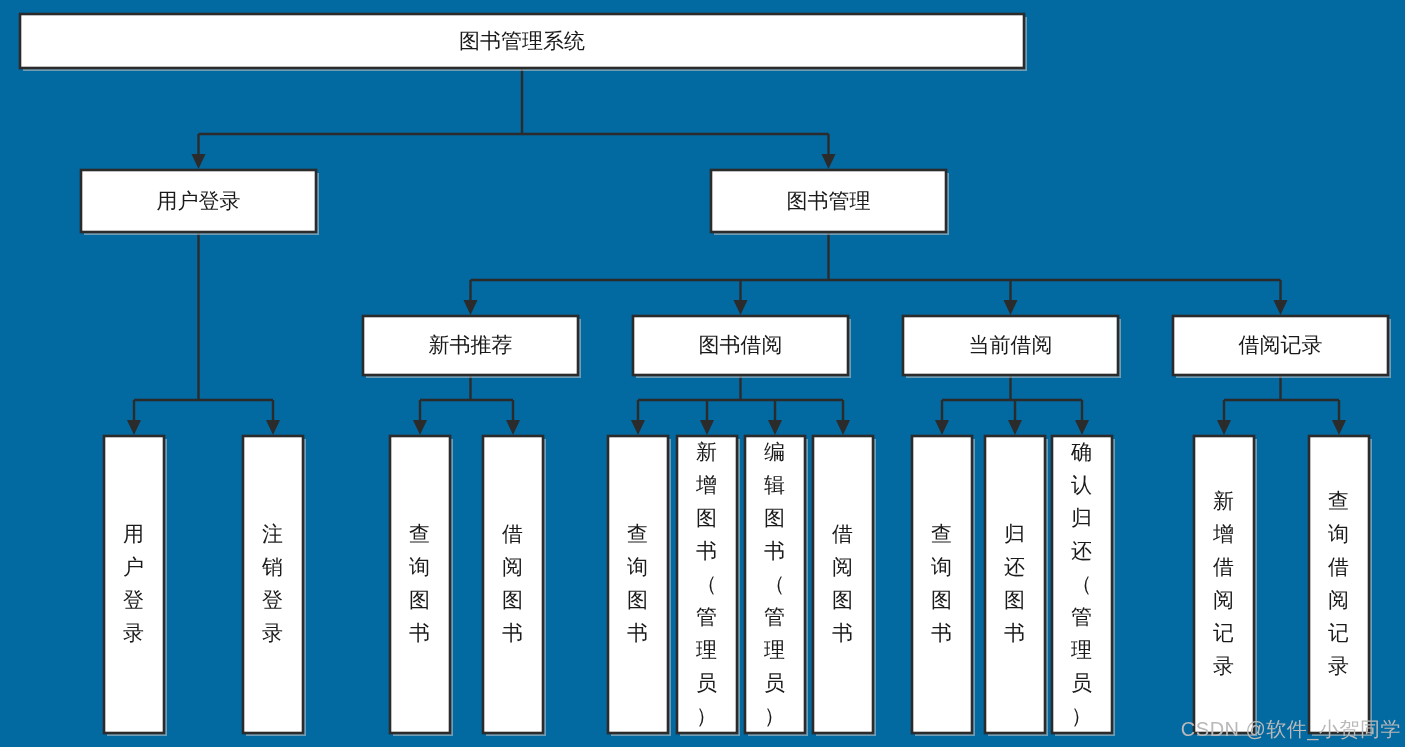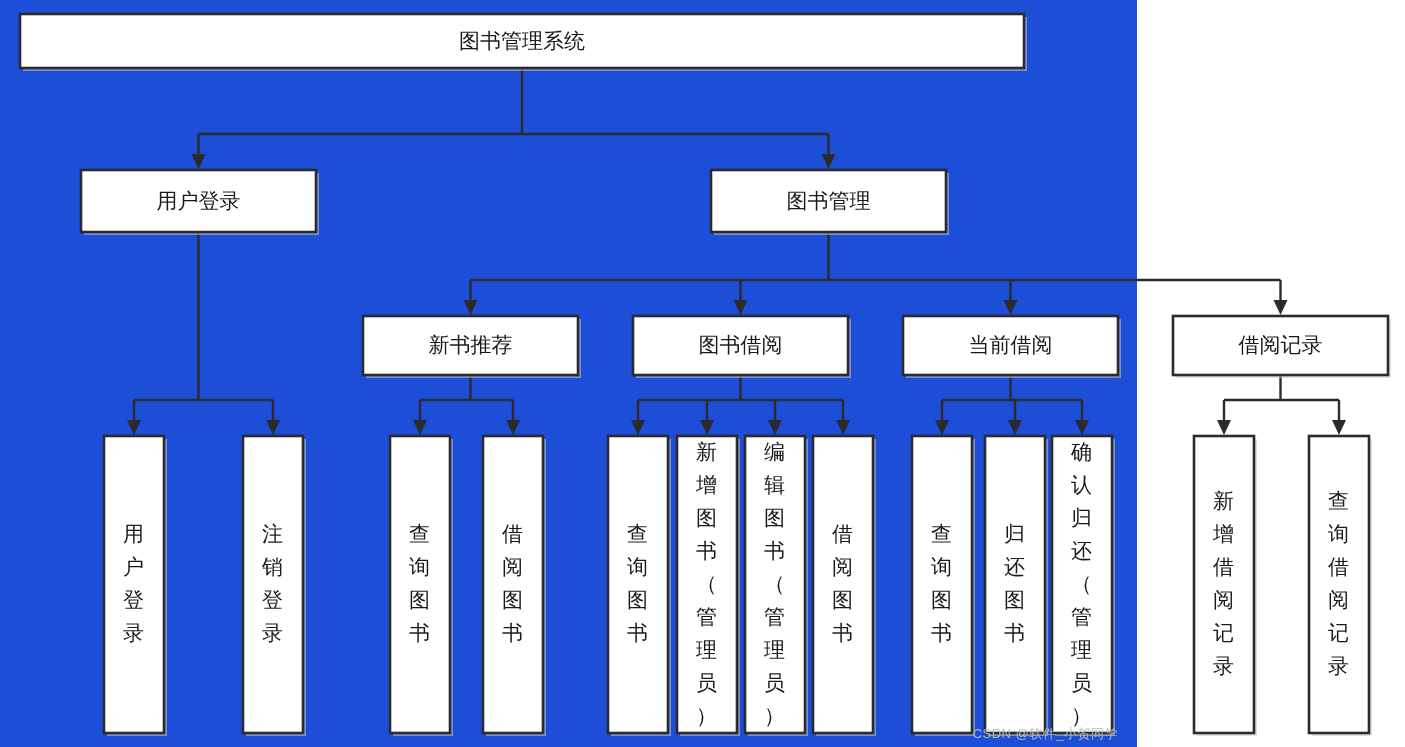--- a/index.html
+++ b/index.html
@@ -1,20 +1,20 @@
 <!DOCTYPE html>
 <html><head>
 <meta charset="utf-8">
 <style>
   html,body{margin:0;padding:0;background:#ffffff;}
   body{
     font-family:"Liberation Sans","DejaVu Sans",sans-serif;
     width:1405px;height:747px;overflow:hidden;position:relative;
   }
-  #diagram-root{position:relative;width:1137px;height:747px;background:#1d4ed8;}
+  #diagram-root{position:relative;width:1405px;height:747px;background:#0369a1;}
   svg#tree{position:absolute;top:0;left:0;width:1405px;height:747px;display:block;}
 
   .node-rect{fill:#ffffff;stroke:#2b2b2b;stroke-width:2.6;}
   .node-shadow{fill:#c9c9c9;opacity:.55;}
   .connector{stroke:#2b2b2b;stroke-width:2.4;fill:none;stroke-linecap:butt;}
   .arrow-head{fill:#2b2b2b;}
 
   .node-label{
     fill:#1a1a1a;
     font-family:"Liberation Sans","DejaVu Sans",sans-serif;
@@ -22,24 +22,24 @@
     text-anchor:middle;
     dominant-baseline:middle;
     white-space:pre;
   }
   .leaf-label{
     font-size:21px;
     letter-spacing:1px;
   }
   .watermark{
     position:absolute;
-    right:19px;
+    right:4px;
     bottom:4px;
     color:#b9b9b9;
-    font-size:13px;
+    font-size:20px;
     font-family:"Liberation Sans","DejaVu Sans",sans-serif;
     letter-spacing:.5px;
     user-select:none;
     pointer-events:none;
   }
 </style>
 </head>
 <body>
 
 <div id="diagram-root">

